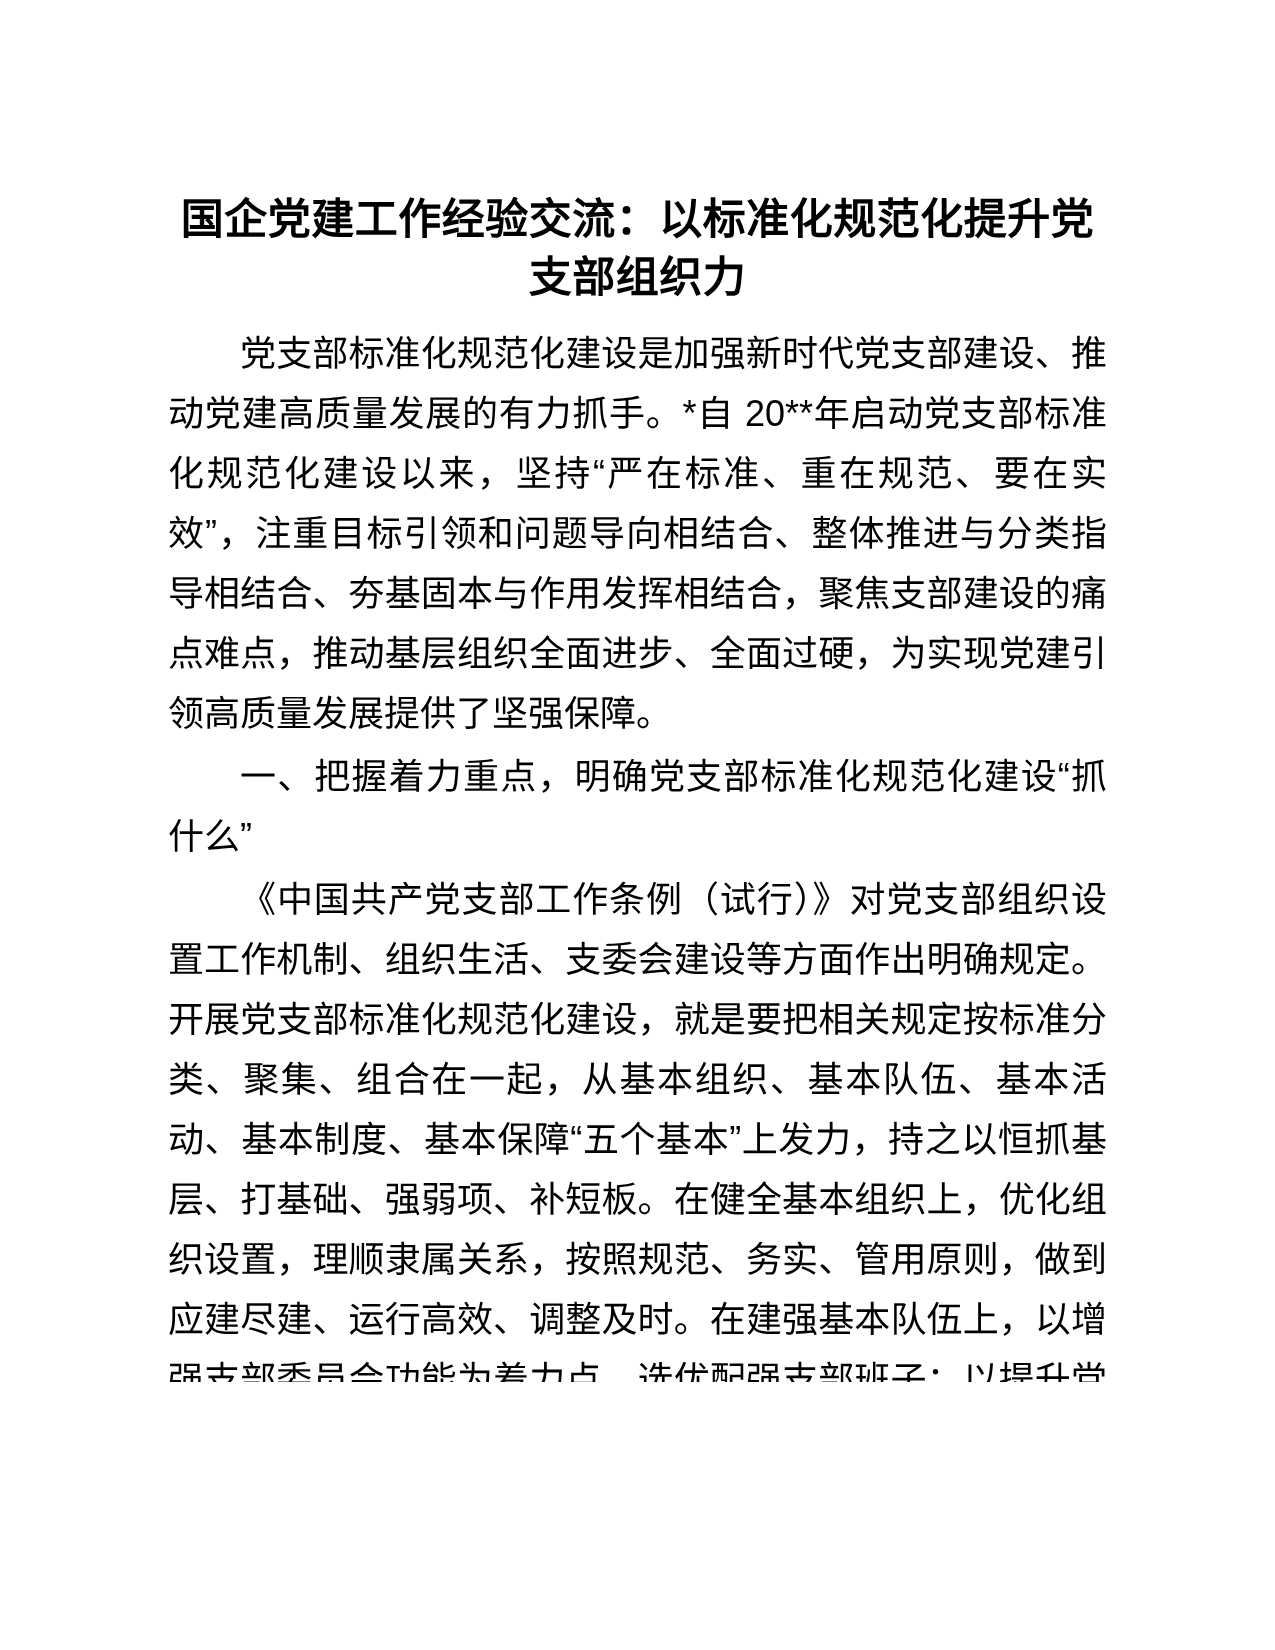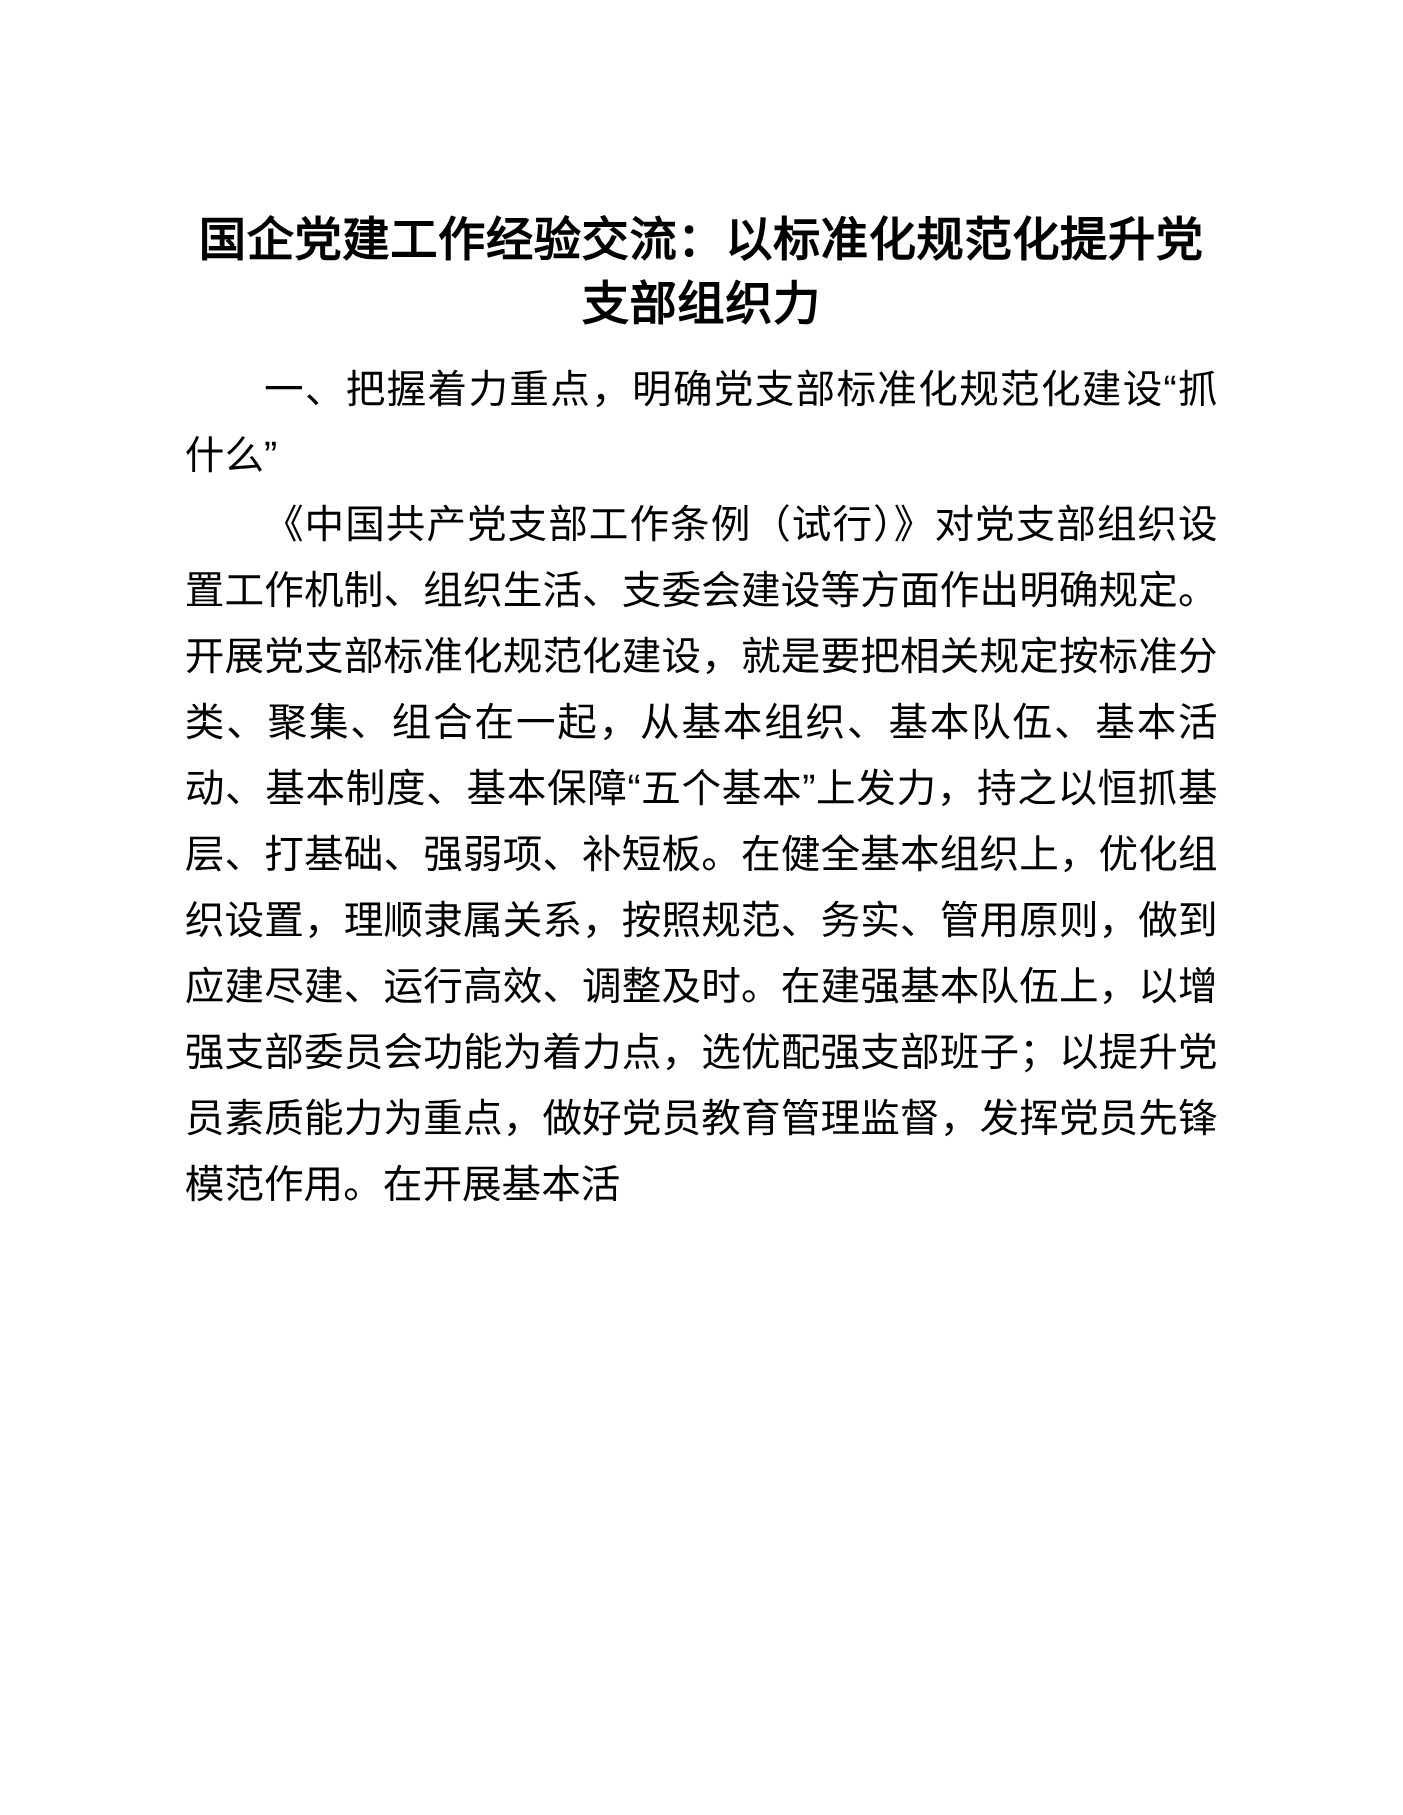--- a/index.html
+++ b/index.html
@@ -46,18 +46,19 @@
     margin-bottom: 0;
   }
 </style>
 </head>
 <body>
 
 <div class="page">
 
   <h1 class="doc-title">国企党建工作经验交流：以标准化规范化提升党支部组织力</h1>
 
+  <p class="body-para">党支部标准化规范化建设是加强新时代党支部建设、推动党建高质量发展的有力抓手。*自 20**年启动党支部标准化规范化建设以来，坚持“严在标准、重在规范、要在实效”，注重目标引领和问题导向相结合、整体推进与分类指导相结合、夯基固本与作用发挥相结合，聚焦支部建设的痛点难点，推动基层组织全面进步、全面过硬，为实现党建引领高质量发展提供了坚强保障。</p>
 
   <p class="body-para">一、把握着力重点，明确党支部标准化规范化建设“抓什么”</p>
 
   <p class="body-para">《中国共产党支部工作条例（试行）》对党支部组织设置工作机制、组织生活、支委会建设等方面作出明确规定。开展党支部标准化规范化建设，就是要把相关规定按标准分类、聚集、组合在一起，从基本组织、基本队伍、基本活动、基本制度、基本保障“五个基本”上发力，持之以恒抓基层、打基础、强弱项、补短板。在健全基本组织上，优化组织设置，理顺隶属关系，按照规范、务实、管用原则，做到应建尽建、运行高效、调整及时。在建强基本队伍上，以增强支部委员会功能为着力点，选优配强支部班子；以提升党员素质能力为重点，做好党员教育管理监督，发挥党员先锋模范作用。在开展基本活</p>
 
 </div>
 
 </body></html>

